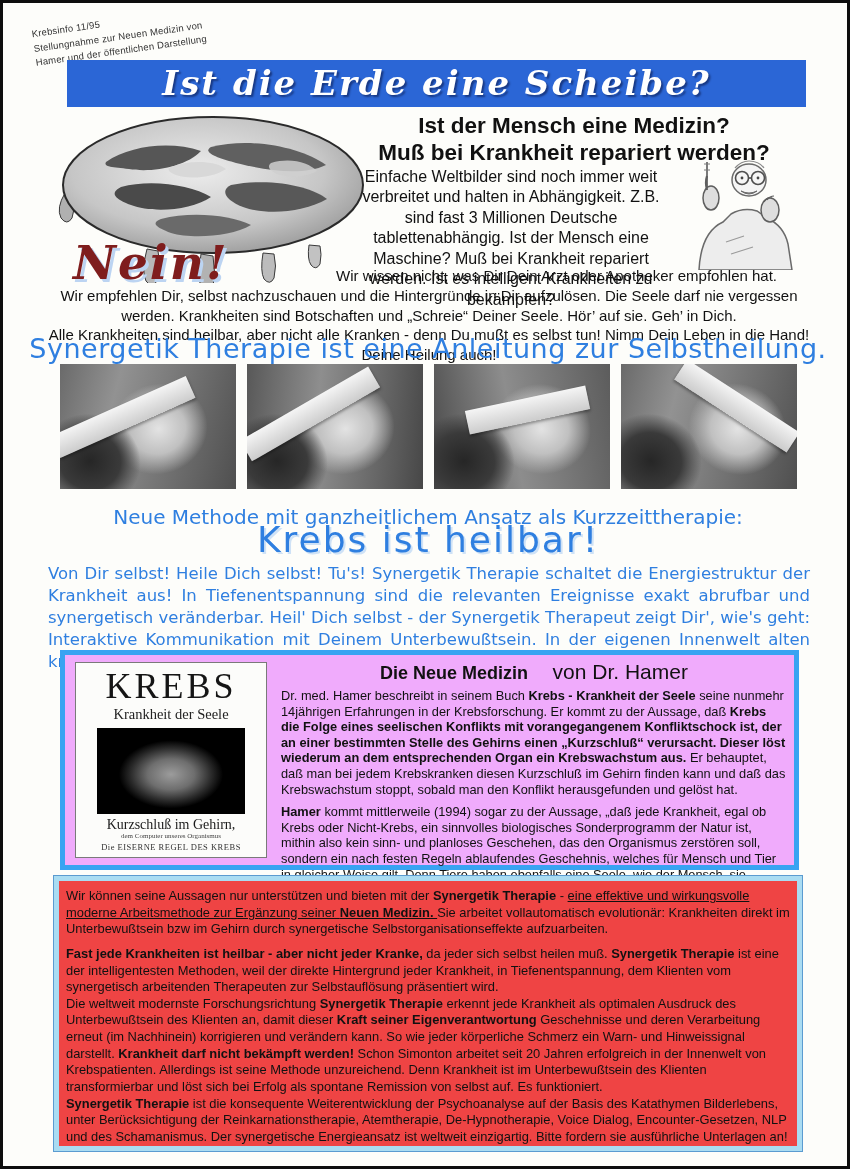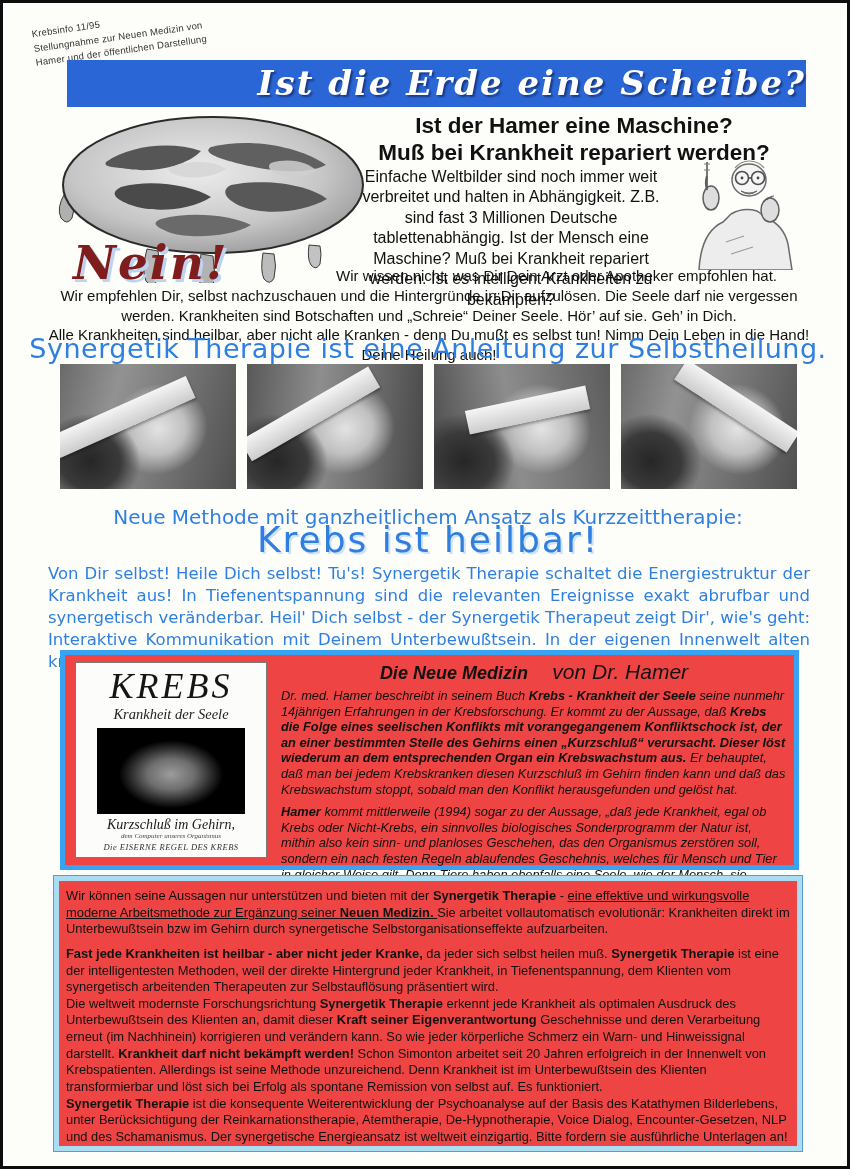--- a/index.html
+++ b/index.html
@@ -7,21 +7,21 @@
     position:relative; width:850px; height:1169px; margin:0 auto;
     background:#fdfdfa; box-sizing:border-box; border:3px solid #0d0d0d;
     font-family:"Liberation Sans", sans-serif; color:#111; overflow:hidden;
   }
   
   .corner-note{position:absolute; left:30px; top:12px; transform:rotate(-8deg);
     font-size:9.5px; line-height:1.55; color:#333; letter-spacing:.2px;}
   
   .banner{position:absolute; left:64px; top:57px; width:739px; height:47px;}
   .banner-title{font-family:"DejaVu Serif", serif; font-weight:bold; font-style:italic;
-    color:#fff; font-size:34px; line-height:47px; text-align:right; letter-spacing:2px;
+    color:#fff; font-size:34px; line-height:47px; text-align:center; letter-spacing:2px;
     text-shadow:2px 2px 2px rgba(0,0,30,.45);}
   
   .disc{position:absolute; left:48px; top:104px; width:320px; height:176px;}
   
   .headline{position:absolute; left:333px; top:109px; width:476px; text-align:center;
     font-weight:bold; font-size:22.5px; line-height:1.22;}
   .intro-para{position:absolute; left:345px; top:164px; width:326px; text-align:center;
     font-size:16px; line-height:1.28;}
   
   .cartoon{position:absolute; left:668px; top:147px; width:140px; height:120px;}
@@ -62,21 +62,21 @@
     font-family:"DejaVu Sans", sans-serif; font-size:20px;}
   .method-line2{position:absolute; left:0; top:516px; width:850px; text-align:center;
     font-family:"DejaVu Sans", sans-serif; font-size:36px; letter-spacing:2px;
     text-shadow:2px 2px 0 #cfe2f6;}
   
   .selfheal{position:absolute; left:45px; top:560px; width:762px;
     font-family:"DejaVu Sans", sans-serif; font-size:16.5px; line-height:1.33;
     text-align:justify;}
   
   .hamer-box{position:absolute; left:57px; top:647px; width:739px; height:220px;
-    background:#ef4444; border:5px solid #38a3f2; box-sizing:border-box;font-style:italic;}
+    background:#f0abfc; border:5px solid #38a3f2; box-sizing:border-box;}
   .book-cover{position:absolute; left:10px; top:7px; width:192px; height:196px;
     border:1px solid #7a7a7a; text-align:center; font-family:"Liberation Serif", serif;
     background:#fcfcfa; box-sizing:border-box;}
   .book-title{font-size:36px; letter-spacing:3px; margin-top:2px; color:#151515;}
   .book-sub{font-size:14.5px; margin-top:-1px; color:#222;}
   .brain{width:146px; height:84px; margin:5px auto 3px; border:1px solid #000;
     background:#050505 radial-gradient(52px 34px at 50% 54%,#9c9c9c 0%,#6e6e6e 45%,#2a2a2a 78%,#000 100%);}
   .book-cap1{font-size:14px; color:#1a1a1a;}
   .book-cap2{font-size:7px; color:#444; margin-top:-1px;}
   .book-cap3{font-size:8.5px; color:#333; letter-spacing:.5px; margin-top:2px;}
@@ -128,21 +128,21 @@
       <path d="M160,40 C200,30 250,40 275,58 C250,70 210,62 185,56 C170,52 150,46 160,40Z" fill="#606060"></path>
       <path d="M70,80 C100,72 140,78 160,90 C140,104 100,106 80,98 C64,92 58,86 70,80Z" fill="#4a4a4a"></path>
       <path d="M180,78 C220,70 262,80 276,92 C252,106 214,108 192,100 C176,94 168,84 180,78Z" fill="#585858"></path>
       <path d="M110,112 C140,104 180,108 200,118 C180,130 140,132 120,126 C104,120 100,116 110,112Z" fill="#6a6a6a"></path>
       <path d="M120,60 C140,52 165,54 175,62 C160,72 135,72 125,68 C118,65 115,62 120,60Z" fill="#d6d6d6" opacity="0.9"></path>
       <path d="M220,56 C240,50 258,56 266,64 C252,72 232,70 224,66 C218,63 216,59 220,56Z" fill="#cfcfcf" opacity="0.85"></path>
     </svg>
   </div>
 
   <div class="headline">
-    <div>Ist der Hamer eine Maschine?</div>
+    <div>Ist der Mensch eine Medizin?</div>
     <div>Muß bei Krankheit repariert werden?</div>
   </div>
 
   <div class="intro-para">Einfache Weltbilder sind noch immer weit verbreitet und halten in Abhängigkeit. Z.B. sind fast 3 Millionen Deutsche tablettenabhängig. Ist der Mensch eine Maschine? Muß bei Krankheit repariert werden. Ist es intelligent Krankheiten zu bekämpfen?</div>
 
   <div class="cartoon">
     <svg width="140" height="120" viewBox="0 0 140 120">
       <path d="M28,120 Q30,82 52,72 L60,64 Q72,57 86,61 L96,68 Q113,76 117,94 L121,120 Z" fill="#ededed" stroke="#6a6a6a" stroke-width="1.5"></path>
       <path d="M55,92 l18,-6 M60,104 l22,-7" stroke="#9a9a9a" stroke-width="1.2" fill="none"></path>
       <ellipse cx="78" cy="30" rx="17" ry="16" fill="#f5f5f5" stroke="#6a6a6a" stroke-width="1.5"></ellipse>

